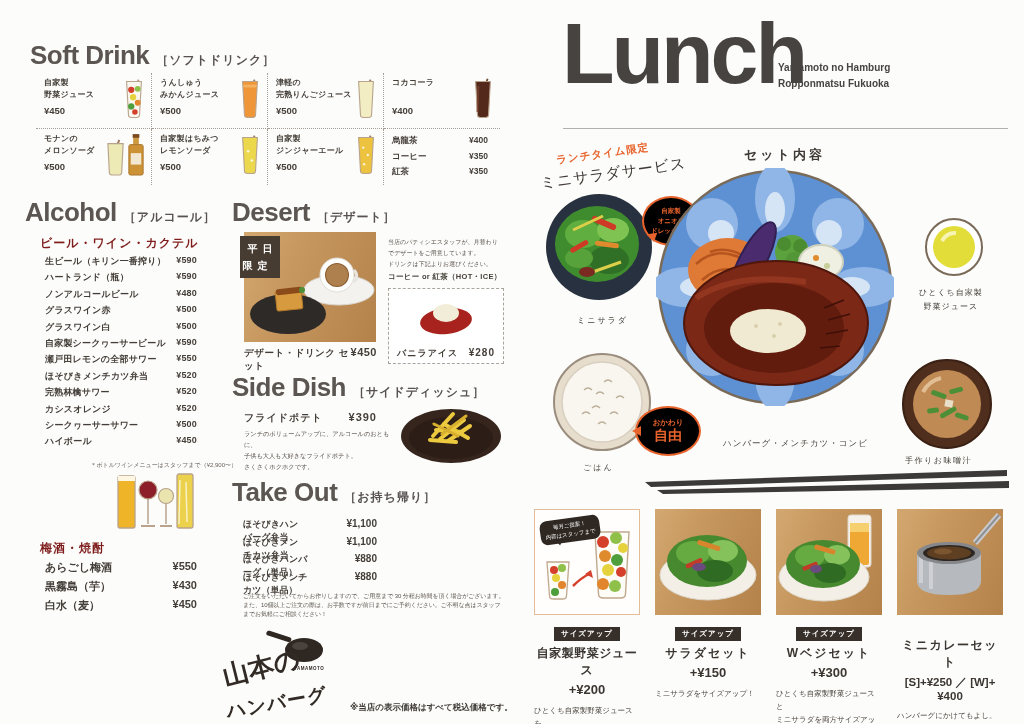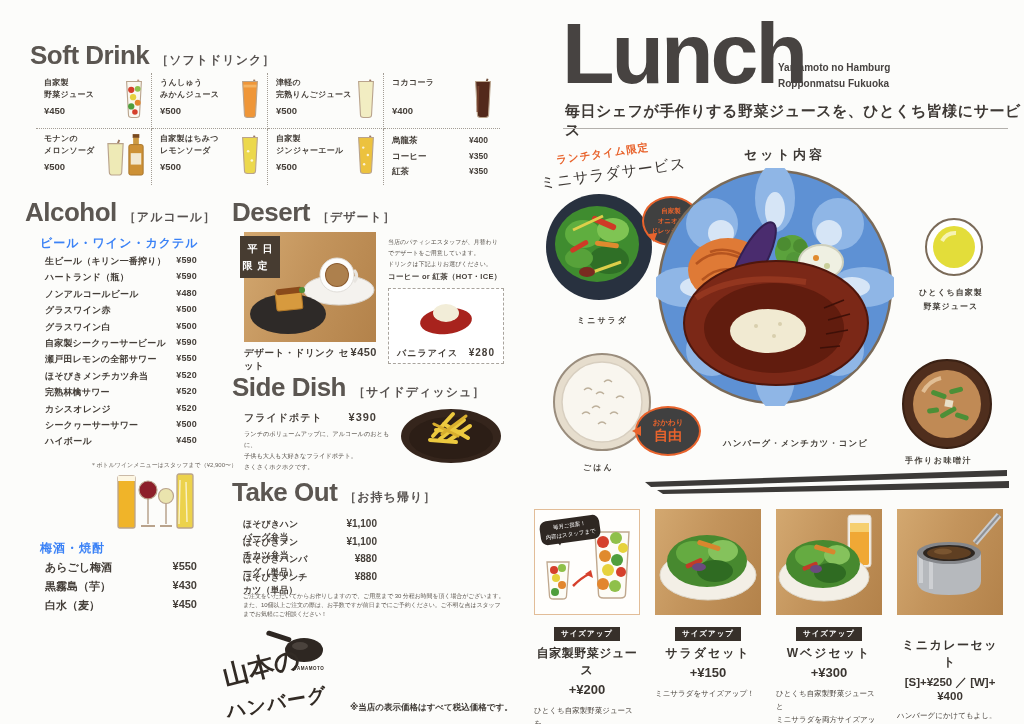--- a/index.html
+++ b/index.html
@@ -6,21 +6,21 @@
   body{width:1024px;height:724px;position:relative;background:#fcfcfa;
        font-family:"Liberation Sans","DejaVu Sans",sans-serif;color:#443e38;
        overflow:hidden;-webkit-font-smoothing:antialiased;}
   .abs{position:absolute;}
   .pre{white-space:pre-line;}
 
   
   .sec-h{font-weight:bold;color:#5b5651;font-size:26px;letter-spacing:-0.5px;line-height:1;}
   .sec-h .jp{font-size:12px;font-weight:bold;letter-spacing:1px;margin-left:7px;color:#575250;}
 
-  .red-sub{color:#3b82f6;font-weight:bold;font-size:12px;letter-spacing:1px;}
+  .red-sub{color:#7f1d1d;font-weight:bold;font-size:12px;letter-spacing:1px;}
 
   
   .sd-grid{left:36px;top:57px;width:464px;display:grid;grid-template-columns:repeat(4,1fr);}
   .sd-cell{position:relative;height:56px;padding:4px 4px 2px 8px;box-sizing:border-box;}
   .sd-cell.c1,.sd-cell.c2,.sd-cell.c3{border-right:1px dotted #a39d95;}
   .sd-cell.r1{border-bottom:1px dotted #a39d95;}
   .sd-name{font-size:8px;font-weight:bold;line-height:1.55;height:28px;letter-spacing:0.3px;}
   .sd-price{font-size:9.5px;font-weight:bold;}
   .sd-ill{position:absolute;right:5px;top:5px;}
   .tea-row{display:flex;justify-content:space-between;width:96px;font-size:8.5px;font-weight:bold;line-height:1.85;}
@@ -49,22 +49,22 @@
   .rayu-row .nm{flex:1;}
 
   
   .lunch-title{font-size:86px;font-weight:bold;color:#474341;letter-spacing:-3px;line-height:1;}
   .lunch-sub{font-size:10px;font-weight:bold;color:#474341;line-height:1.55;}
   .tagline{font-size:15px;font-weight:bold;color:#3e3935;letter-spacing:0.5px;}
   .tag-rule{height:1px;background:#b3b0ac;}
   .set-heading{font-size:13px;font-weight:bold;letter-spacing:3px;color:#3e3935;}
   .rot-orange{color:#e8632c;font-weight:bold;font-size:10.5px;letter-spacing:1px;transform:rotate(-8deg);}
   .rot-dark{color:#3e3935;font-size:15px;letter-spacing:1px;transform:rotate(-8deg);}
-  .ill-label{font-size:8px;letter-spacing:2px;color:#45403a;font-weight:bold;}
-  .bubble{background:#404040;border:2px solid #e8632c;border-radius:50%;color:#e8632c;
+  .ill-label{font-size:8px;letter-spacing:2px;color:#45403a;}
+  .bubble{background:#000000;border:2px solid #e8632c;border-radius:50%;color:#e8632c;
     font-weight:bold;text-align:center;position:absolute;display:flex;align-items:center;justify-content:center;}
   .bubble .tail{position:absolute;width:0;height:0;}
 
   
   .card-img{width:106px;height:106px;position:relative;}
   .size-badge{background:#37302a;color:#fff;font-size:7.5px;font-weight:bold;
     padding:2px 7px;letter-spacing:1px;display:inline-block;}
   .card-title{font-size:12px;font-weight:bold;letter-spacing:0.5px;color:#3b3631;text-align:center;}
   .card-price{font-size:13px;font-weight:bold;text-align:center;color:#3b3631;}
   .card-desc{font-size:7.5px;line-height:1.7;color:#4a443e;letter-spacing:0;}
@@ -367,21 +367,20 @@
     <div class="abs logo-line" style="left:4px;top:62px;font-size:19px;transform:rotate(-10deg);letter-spacing:1px;">ハンバーグ</div>
   </div>
   <div class="abs" style="left:350px;top:686px;font-size:8.5px;font-weight:bold;color:#3f3a35;">※当店の表示価格はすべて税込価格です。</div>
 </div>
 
 <div class="abs" style="left:515px;top:0;width:509px;height:724px;">
 
   <div class="abs lunch-sub pre" style="left:263px;top:60px;">Yamamoto no Hamburg
 Ropponmatsu Fukuoka</div>
   <div class="abs lunch-title" style="left:47px;top:10px;">Lunch</div>
-  <div class="abs tagline" style="left:50px;top:102px;">毎日シェフが手作りする野菜ジュースを、ひとくち皆様にサービス</div>
   <div class="abs tag-rule" style="left:48px;top:128px;width:445px;"></div>
 
   <div class="abs set-heading" style="left:229px;top:146px;">セット内容</div>
 
   <div class="abs rot-orange" style="left:41px;top:147px;">ランチタイム限定</div>
   <div class="abs rot-dark" style="left:25px;top:164px;">ミニサラダサービス</div>
 
   <svg class="abs" style="left:28px;top:190px;" width="112" height="112" viewBox="0 0 112 112">
     <circle cx="56" cy="57" r="53" fill="#28313f"></circle>
     <ellipse cx="54" cy="54" rx="42" ry="38" fill="#3f8c2f"></ellipse>

